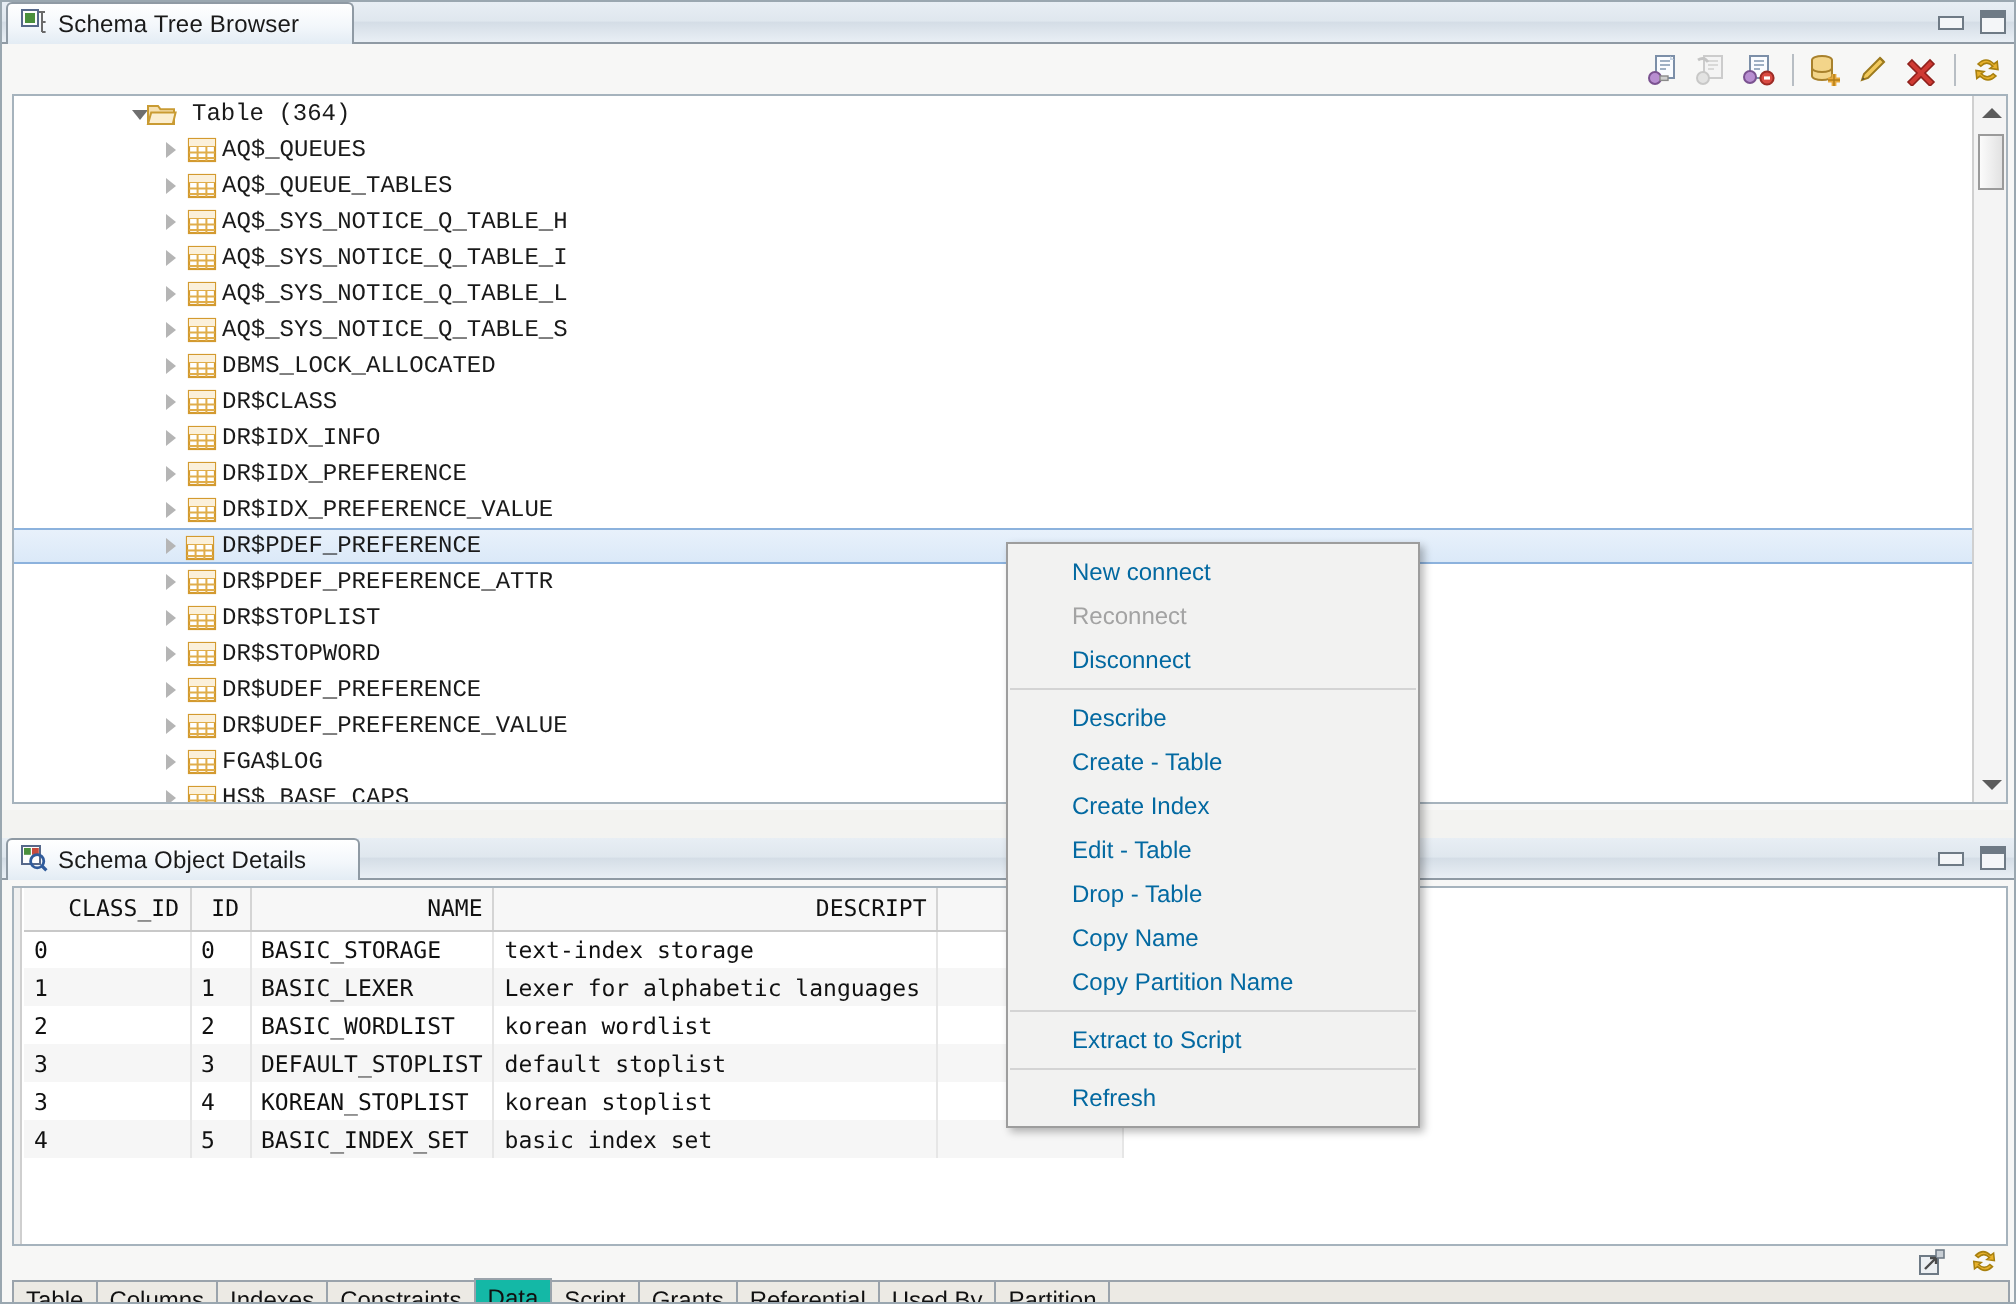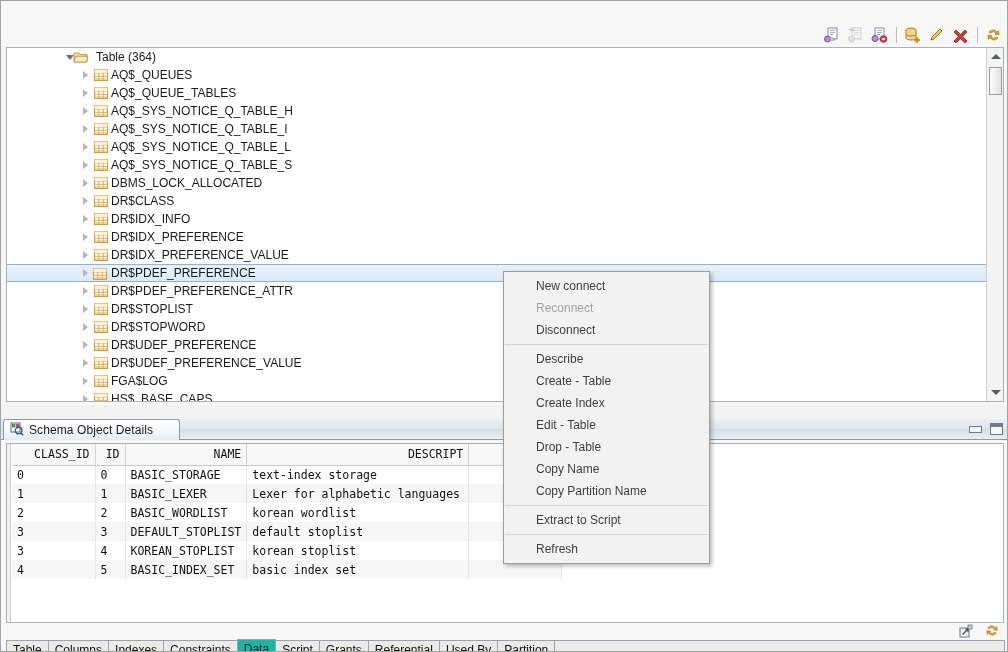--- a/index.html
+++ b/index.html
@@ -111,20 +111,21 @@
     position: absolute;
     left: 5px; right: 5px; top: 46px; bottom: 3px;
     background: #ffffff;
     border: 1px solid #a6b3bd;
     overflow: hidden;
   }
   .tree-inner {
     position: absolute;
     left: 0; top: 0; right: 17px; bottom: 0;
     overflow: hidden;
+    font-family: Liberation Mono, monospace;
   }
   .trow {
     position: relative;
     height: 18px;
     display: flex; align-items: center;
     padding-left: 0;
     font-size: 12px;
     color: #1a1a1a;
     white-space: nowrap;
   }
@@ -297,21 +298,21 @@
     border: 1px solid #9d9d9d;
     box-shadow: 2px 2px 4px rgba(0,0,0,.28);
     padding: 3px 0;
     z-index: 50;
   }
   .ctxitem {
     height: 22px;
     display: flex; align-items: center;
     padding-left: 32px;
     font-size: 12px;
-    color: #404040;
+    color: #0369a1;
     white-space: nowrap;
   }
   .ctxitem.disabled { color: #a3a3a3; }
   .ctxsep {
     height: 1px;
     background: #d4d4d4;
     margin: 3px 1px;
   }
 
   
@@ -322,20 +323,36 @@
     background: #f3f3f1;
   }
 </style>
 </head>
 <body>
 
 <div class="app">
 
   <div class="view" id="treeview" style="left:0;top:0;width:1008px;height:404px;">
 
+    <div class="view-tabrow">
+      <div class="view-tab">
+        <span>
+          <svg width="14" height="14" viewBox="0 0 14 14">
+            <rect x="1" y="1" width="8" height="8" fill="#fdfdfd" stroke="#56688a" stroke-width="1"></rect>
+            <rect x="2.5" y="2.5" width="5" height="5" fill="#4a8f3c"></rect>
+            <path d="M9.5 2 L12.5 2 M11 2 L11 12 M11 7 L12.8 7 M11 12 L12.8 12" stroke="#6a6a6a" stroke-width="1" fill="none"></path>
+          </svg>
+        </span>
+        <span class="tab-label">Schema Tree Browser</span>
+      </div>
+      <div class="winbtns">
+        <div class="btn-min"></div>
+        <div class="btn-max"></div>
+      </div>
+    </div>
 
     <div class="toolbar">
       <div class="tbtn">
         <svg width="18" height="16" viewBox="0 0 18 16">
           <rect x="5" y="1" width="9" height="11" fill="#fafcff" stroke="#7c8fa8" stroke-width="1"></rect>
           <path d="M7 3.5h5M7 5.5h5M7 7.5h3" stroke="#9fb0c4" stroke-width="1"></path>
           <path d="M12 1l2 2h-2z" fill="#c9d6e4"></path>
           <circle cx="4.5" cy="12" r="3" fill="#b88ed1" stroke="#7a5290" stroke-width="1"></circle>
           <rect x="7" y="11" width="4" height="2.2" fill="#cfcfcf" stroke="#8a8a8a" stroke-width=".7"></rect>
         </svg>

